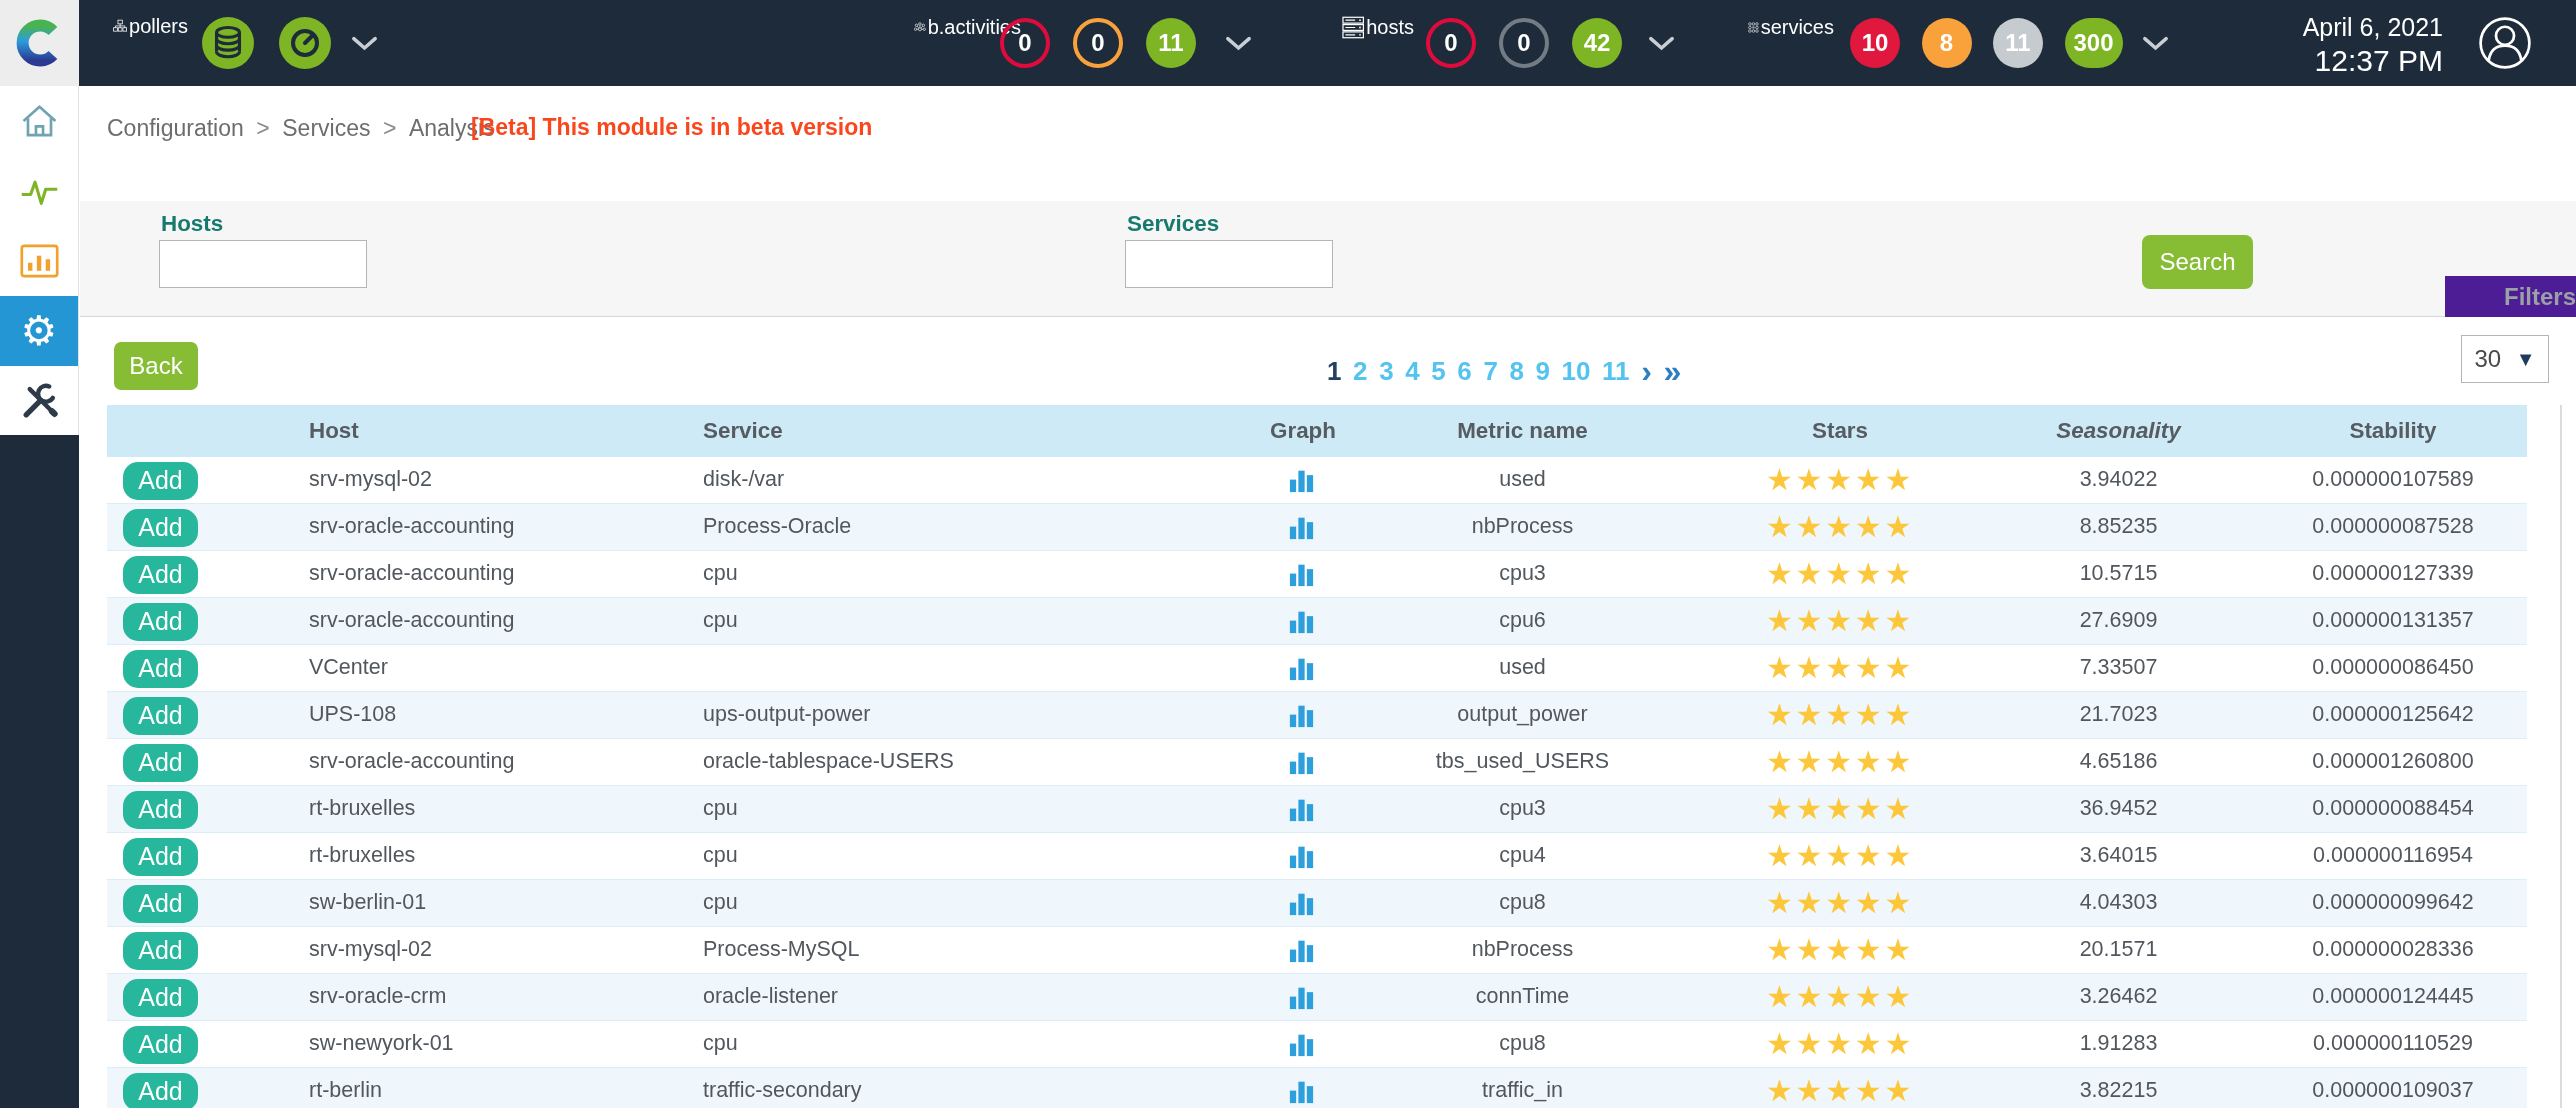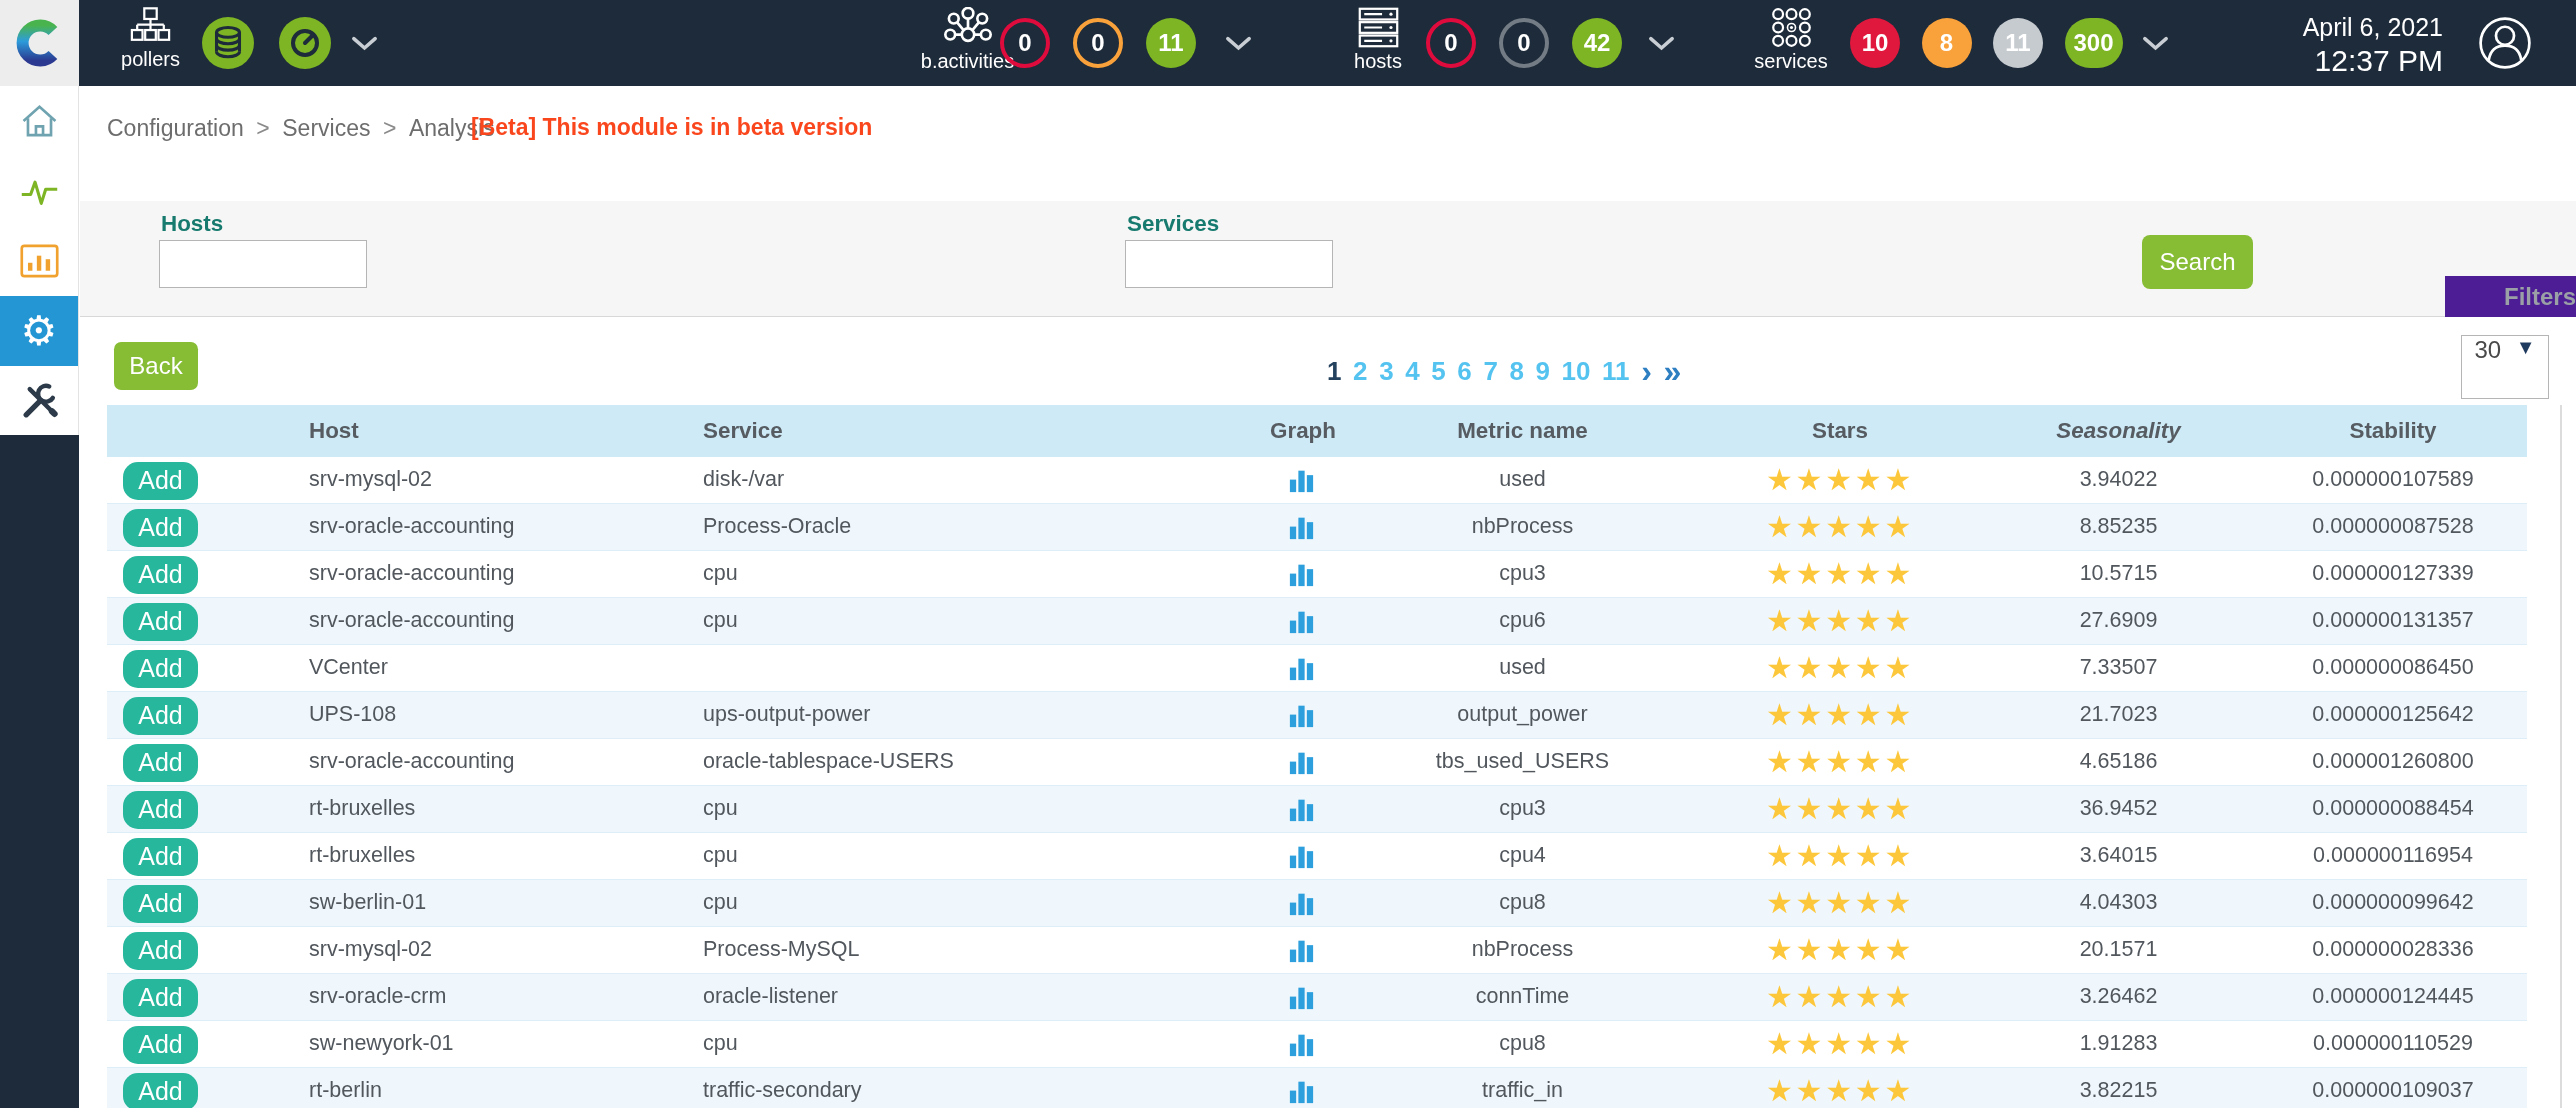--- a/index.html
+++ b/index.html
@@ -3,21 +3,21 @@
 <meta charset="utf-8">
 <style>
   html,body{margin:0;padding:0;background:#fff;}
   .page{position:relative;width:2576px;height:1109px;background:#fff;overflow:hidden;
         font-family:"Liberation Sans","DejaVu Sans",sans-serif;}
 
   
   .topbar{position:absolute;left:0;top:0;width:2576px;height:86px;background:#1e2b3a;}
   .logo-box{position:absolute;left:0;top:0;width:79px;height:86px;background:#ededed;
             display:flex;align-items:center;justify-content:center;}
-  .tb-item{position:absolute;top:7.2px;display:flex;flex-direction:column;align-items:center;
+  .tb-item{position:absolute;top:7.2px;display:flex;flex-direction:row;align-items:center;
            color:#fff;font-size:20px;gap:1.8px;}
   .tb-item svg{display:block;}
   .round{position:absolute;top:17px;width:52px;height:52px;border-radius:50%;background:#7db524;
          display:flex;align-items:center;justify-content:center;}
   .chev{position:absolute;top:36px;}
   .badge-row{position:absolute;top:18px;display:flex;align-items:center;gap:23px;}
   .badge{min-width:50px;height:50px;border-radius:27px;display:flex;align-items:center;
          justify-content:center;color:#fff;font-weight:bold;font-size:24px;box-sizing:border-box;padding:0 9px;}
   .badge.outline-red{border:4.5px solid #e00b3d;}
   .badge.outline-orange{border:4.5px solid #f9a13a;}
@@ -59,22 +59,22 @@
                 display:flex;align-items:center;justify-content:flex-end;
                 box-sizing:border-box;color:#9aa0a6;font-weight:bold;font-size:24px;}
 
   
   .back-btn{position:absolute;left:114px;top:342px;width:84px;height:48px;}
   .pagination{position:absolute;left:1327px;top:356px;display:flex;align-items:center;gap:11.6px;
               font-size:26px;font-weight:bold;color:#55c3f0;}
   .page-num{cursor:pointer;}
   .page-num.current{color:#24415e;}
   .page-arrow{color:#2d7fc1;font-size:32px;line-height:25px;cursor:pointer;}
-  .page-size{position:absolute;left:2461px;top:335px;width:88px;height:64px;background:#fff;
-             border:1.8px solid #b5b5b5;box-sizing:border-box;display:flex;align-items:flex-start;
+  .page-size{position:absolute;left:2461px;top:335px;width:88px;height:48px;background:#fff;
+             border:1.8px solid #b5b5b5;box-sizing:border-box;display:flex;align-items:center;
              justify-content:space-between;padding:0 12.5px;font-size:24px;color:#4a4a4a;cursor:pointer;}
   .chev-dark{color:#1f3a5f;font-size:20px;}
 
   
   .table{position:absolute;left:107px;top:405px;width:2420px;}
   .thead{height:52px;background:#cdeaf6;position:relative;font-weight:bold;color:#565c61;font-size:22.4px;}
   .th{position:absolute;top:0;line-height:52px;}
   .th.c,.cellc{text-align:center;}
   .th-host{left:202px;} .th-service{left:596px;}
   .th-graph{left:1129px;width:134px;}

